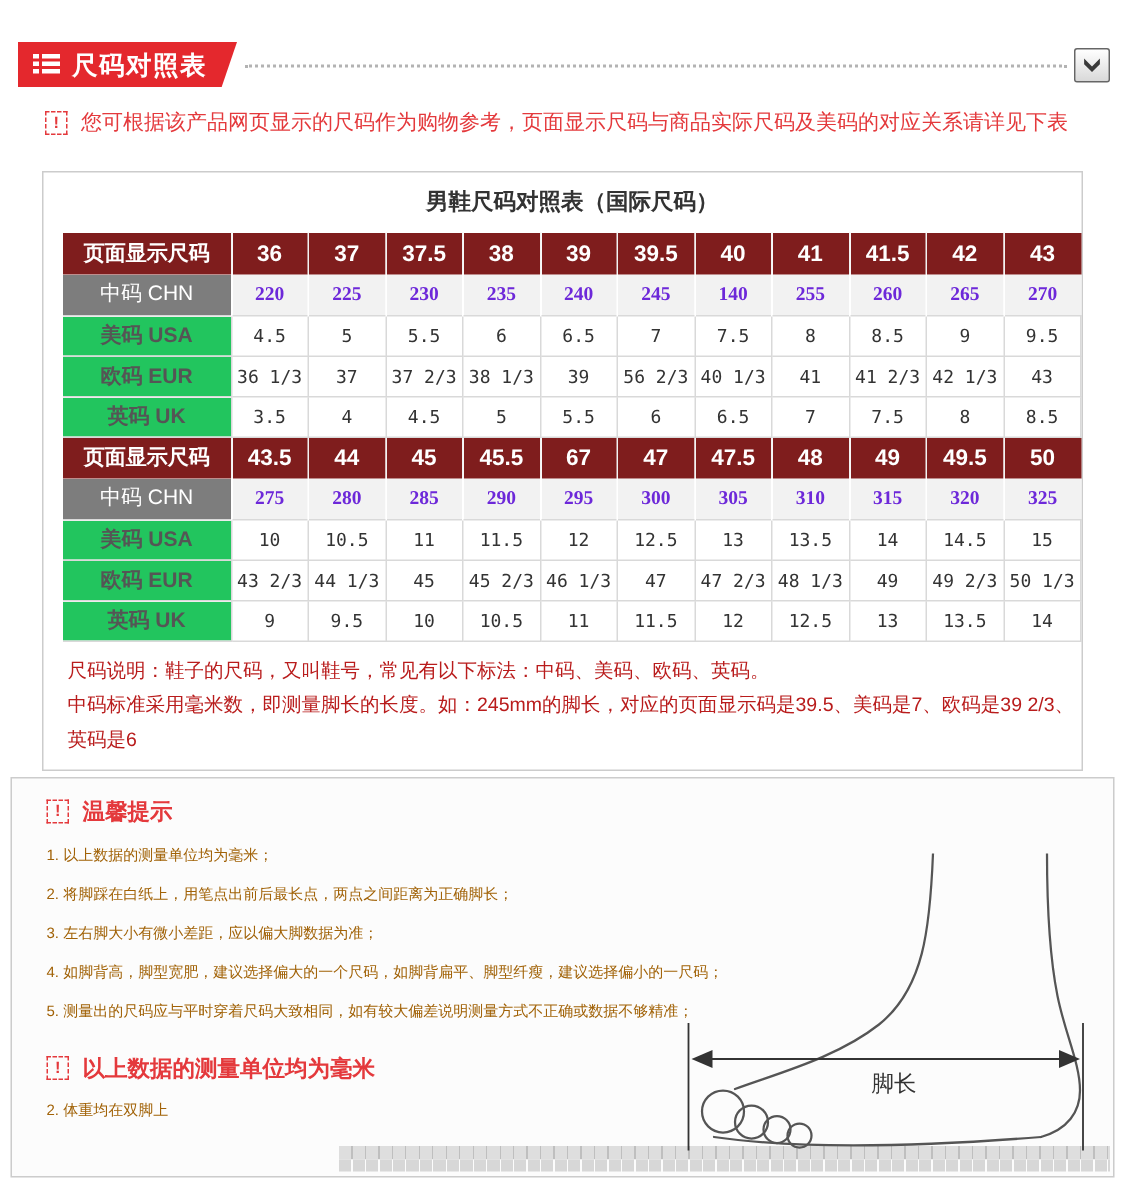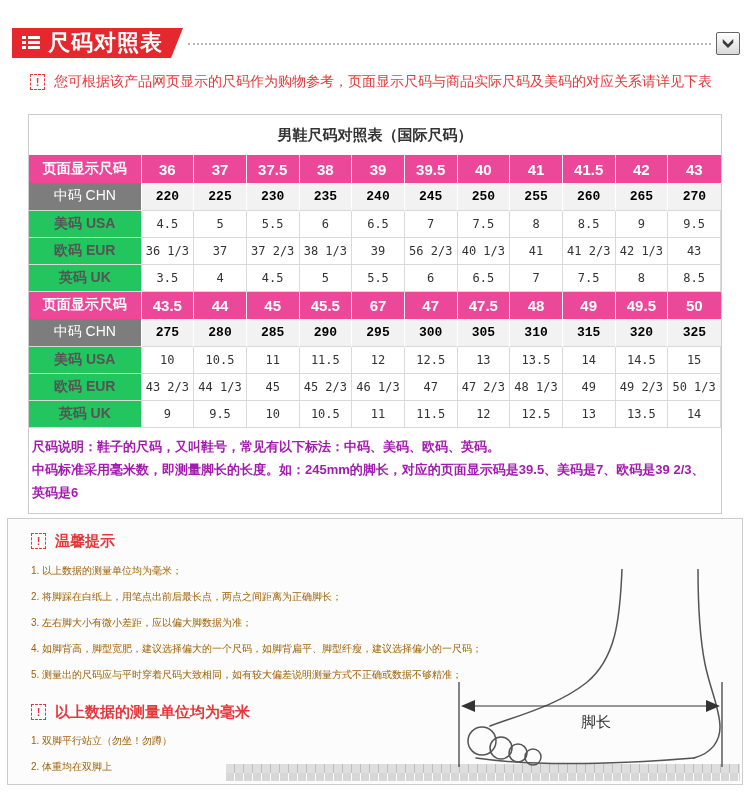--- a/index.html
+++ b/index.html
@@ -2,55 +2,55 @@
 <html><head>
 <meta charset="utf-8">
 <style>
   * { margin:0; padding:0; box-sizing:border-box; }
   html,body { background:#fff; }
   body { width:750px; height:794px; font-family:"Liberation Sans","DejaVu Sans",sans-serif; color:#333; position:relative; overflow:hidden; }
 
   
   .sec-header { display:flex; align-items:center; padding:28px 10px 0 12px; }
   .sec-tab { background:#e4282d; color:#fff; height:30px; display:flex; align-items:center; gap:8px;
-             padding:0 20px 0 10px; font-size:22px; font-weight:bold; letter-spacing:1px;
+             padding:0 20px 0 10px; font-size:17px; font-weight:bold; letter-spacing:1px;
              clip-path:polygon(0 0,100% 0,93% 100%,0 100%); }
   .list-icon { display:inline-block; line-height:0; }
   .dotted-divider { flex:1; height:0; border-bottom:2px dotted #b3b3b3; margin:0 5px; align-self:center; position:relative; top:1px; }
   .collapse-btn { width:24px; height:23px; border:1px solid #666; border-radius:2px;
                   background:linear-gradient(#ffffff,#d9d9d9); display:flex; align-items:center; justify-content:center;
                   cursor:pointer; padding:0; }
 
   
   .notice { margin:15px 0 0 30px; display:flex; align-items:center; gap:9px; color:#e4393c; font-size:14px; }
   .warn-icon { width:15px; height:16px; border:1px dashed #e4393c; color:#e4393c; font-weight:bold;
                font-size:11px; display:inline-flex; align-items:center; justify-content:center; flex:0 0 auto; }
 
   
-  .table-box { width:694px; margin:23px 0 0 28px; border:1px solid #ccc; background:#fff; }
+  .table-box { width:694px; margin:23px 0 0 28px; border:1px solid #ccc; background:#fff;padding-left:13px; }
   .table-title { height:40px; line-height:40px; text-align:center; font-size:15px; font-weight:bold; color:#333; }
   table.size-table { width:100%; border-collapse:collapse; table-layout:fixed; }
   table.size-table td, table.size-table th { text-align:center; overflow:hidden; white-space:nowrap; }
   col.c-label { width:112px; }
 
   tr.r-red  { height:28px; }
-  tr.r-red th, tr.r-red td { background:#ec4899; color:#fff; font-size:15px; font-weight:bold; border-left:1px solid #f2f2f2; }
+  tr.r-red th, tr.r-red td { background:#7f1d1d; color:#fff; font-size:15px; font-weight:bold; border-left:1px solid #f2f2f2; }
   tr.r-red th { font-size:14px; border-left:none; }
 
   tr.r-chn  { height:27px; }
   tr.r-chn th { background:#7d7d7d; color:#fff; font-size:14px; font-weight:normal;text-align:center; }
-  tr.r-chn td { background:#f2f2f2; color:#000000; font-weight:bold; font-size:13px;
-                font-family:Liberation Mono, monospace; border-left:1px solid #fff; }
+  tr.r-chn td { background:#f2f2f2; color:#6d28d9; font-weight:bold; font-size:13px;
+                font-family:Liberation Serif, serif; border-left:1px solid #fff; }
 
   tr.r-plain { height:27px; }
   tr.r-plain th { background:#22c55e; color:#555; font-size:14px; font-weight:bold; border:1px solid #d9d9d9; border-left:none; }
   tr.r-plain td { background:#fff; color:#333; font-size:12px;
                   font-family:"DejaVu Sans Mono","Liberation Mono",monospace; border:1px solid #d9d9d9; }
 
-  .table-notes { padding:7px 4px 9px 3px; font-size:13px; line-height:23px; color:#a21caf;font-weight:bold; }
+  .table-notes { padding:7px 4px 9px 3px; font-size:13px; line-height:23px; color:#b91c1c; }
 
   
   .tips-box { position:relative; width:736px; height:267px; margin:4px 0 0 7px; border:1px solid #ccc;
               background:#fcfcfc; padding:13px 0 0 23px; }
   .tips-heading { display:flex; align-items:center; gap:9px; color:#e4393c; font-size:15px; font-weight:bold; margin-bottom:7px; position:relative; z-index:2; }
   .tip-item { font-size:10px; color:#a16207; line-height:26px; position:relative; z-index:2; }
   .posture-heading { margin-top:15px; margin-bottom:6px; }
 
   .foot-svg { position:absolute; right:4px; top:50px; z-index:1; pointer-events:none; }
   .foot-label { font-size:15px; fill:#333; font-family:"Liberation Sans",sans-serif; }
@@ -128,21 +128,21 @@
             <td>43</td>
           </tr>
         <tr class="r-chn">
             <th>中码 CHN</th>
             <td>220</td>
             <td>225</td>
             <td>230</td>
             <td>235</td>
             <td>240</td>
             <td>245</td>
-            <td>250</td>
+            <td>140</td>
             <td>255</td>
             <td>260</td>
             <td>265</td>
             <td>270</td>
           </tr>
         <tr class="r-plain">
             <th>美码 USA</th>
             <td>4.5</td>
             <td>5</td>
             <td>5.5</td>
@@ -269,21 +269,20 @@
     <div class="tip-item">1. 以上数据的测量单位均为毫米；</div>
     <div class="tip-item">2. 将脚踩在白纸上，用笔点出前后最长点，两点之间距离为正确脚长；</div>
     <div class="tip-item">3. 左右脚大小有微小差距，应以偏大脚数据为准；</div>
     <div class="tip-item">4. 如脚背高，脚型宽肥，建议选择偏大的一个尺码，如脚背扁平、脚型纤瘦，建议选择偏小的一尺码；</div>
     <div class="tip-item">5. 测量出的尺码应与平时穿着尺码大致相同，如有较大偏差说明测量方式不正确或数据不够精准；</div>
 
     <div class="tips-heading posture-heading">
       <span class="warn-icon">!</span>
       <span>以上数据的测量单位均为毫米</span>
     </div>
-    <div class="tip-item">1. 双脚平行站立（勿坐！勿蹲）</div>
     <div class="tip-item">2. 体重均在双脚上</div>
 
     <svg class="foot-svg" width="302" height="200" viewBox="0 0 302 200">
       <g fill="none" stroke="#555" stroke-width="1.5" stroke-linecap="round">
 
         <path d="M186,0 C184,50 180,90 150,114 C122,136 84,146 54,157"></path>
 
         <path d="M262,0 C262,40 264,70 269,95 C274,120 284,140 284,158 C284,172 276,184 258,189"></path>
 
         <path d="M40,189 C95,197 170,196 258,189"></path>

